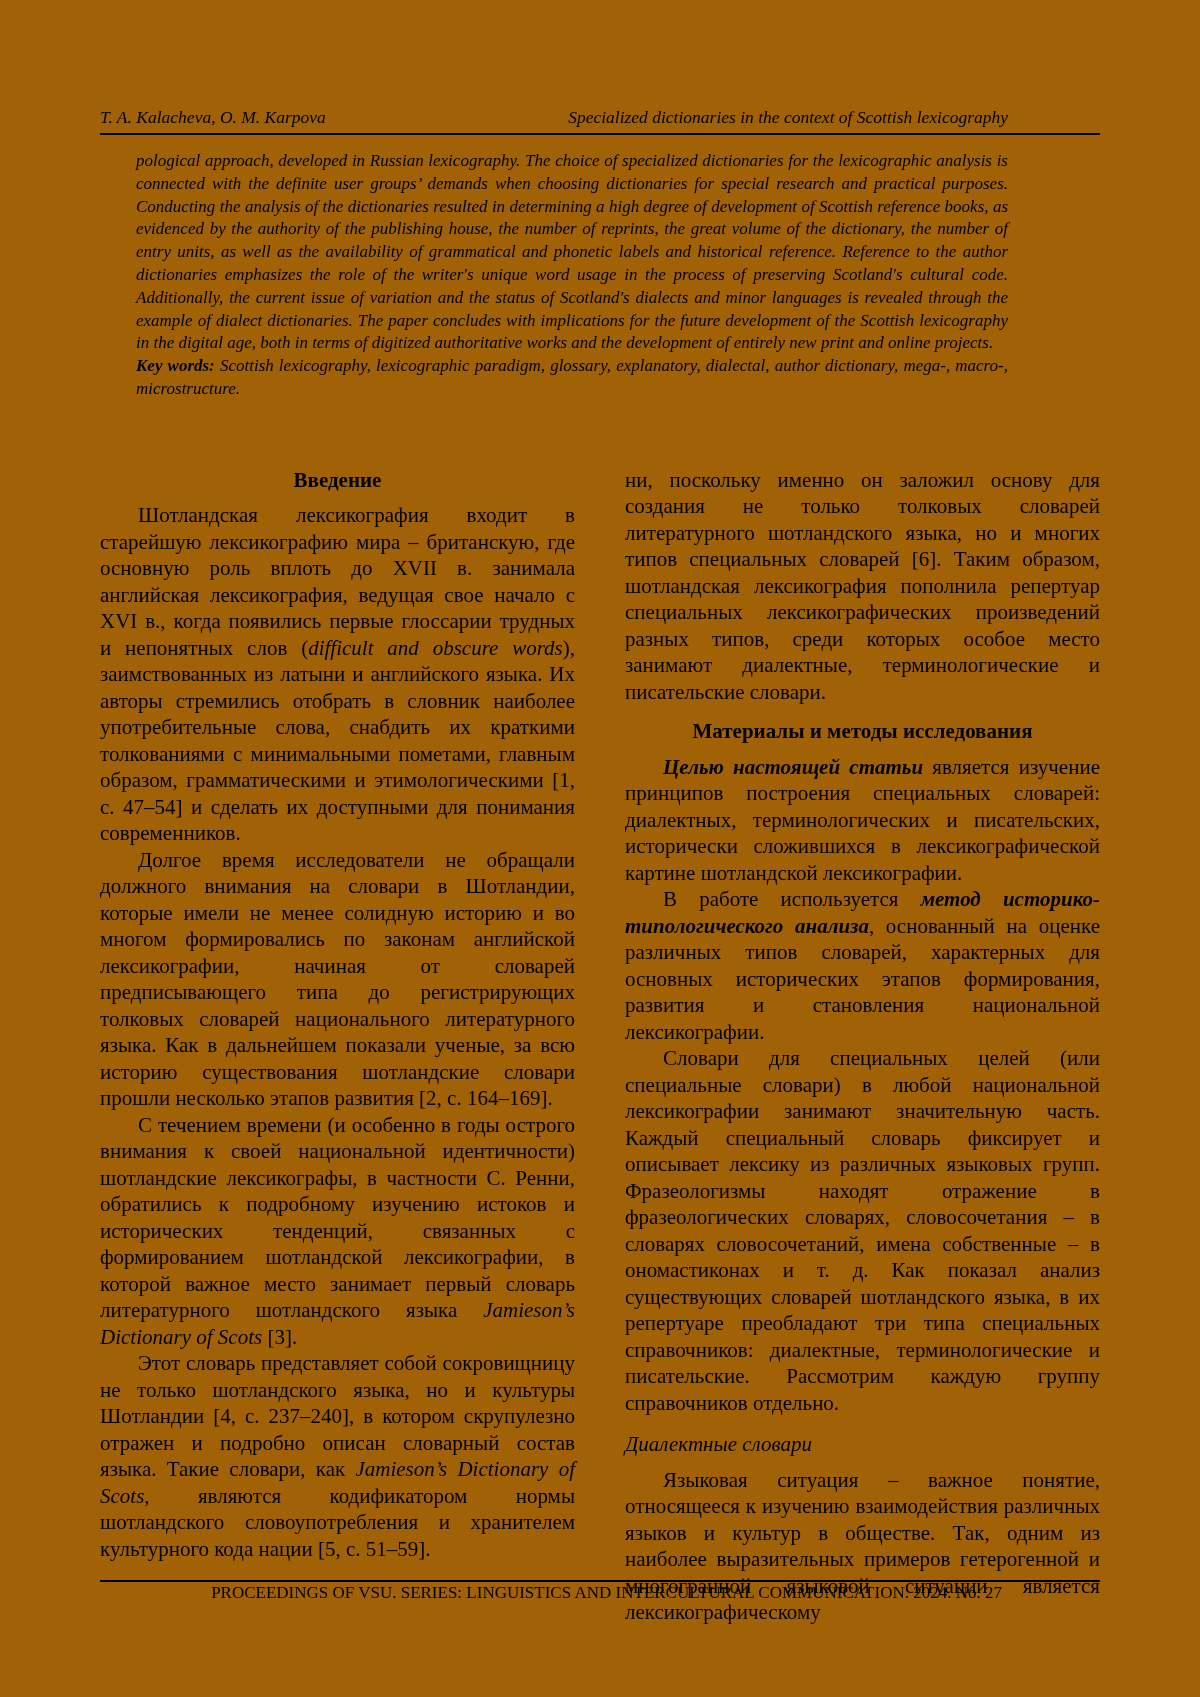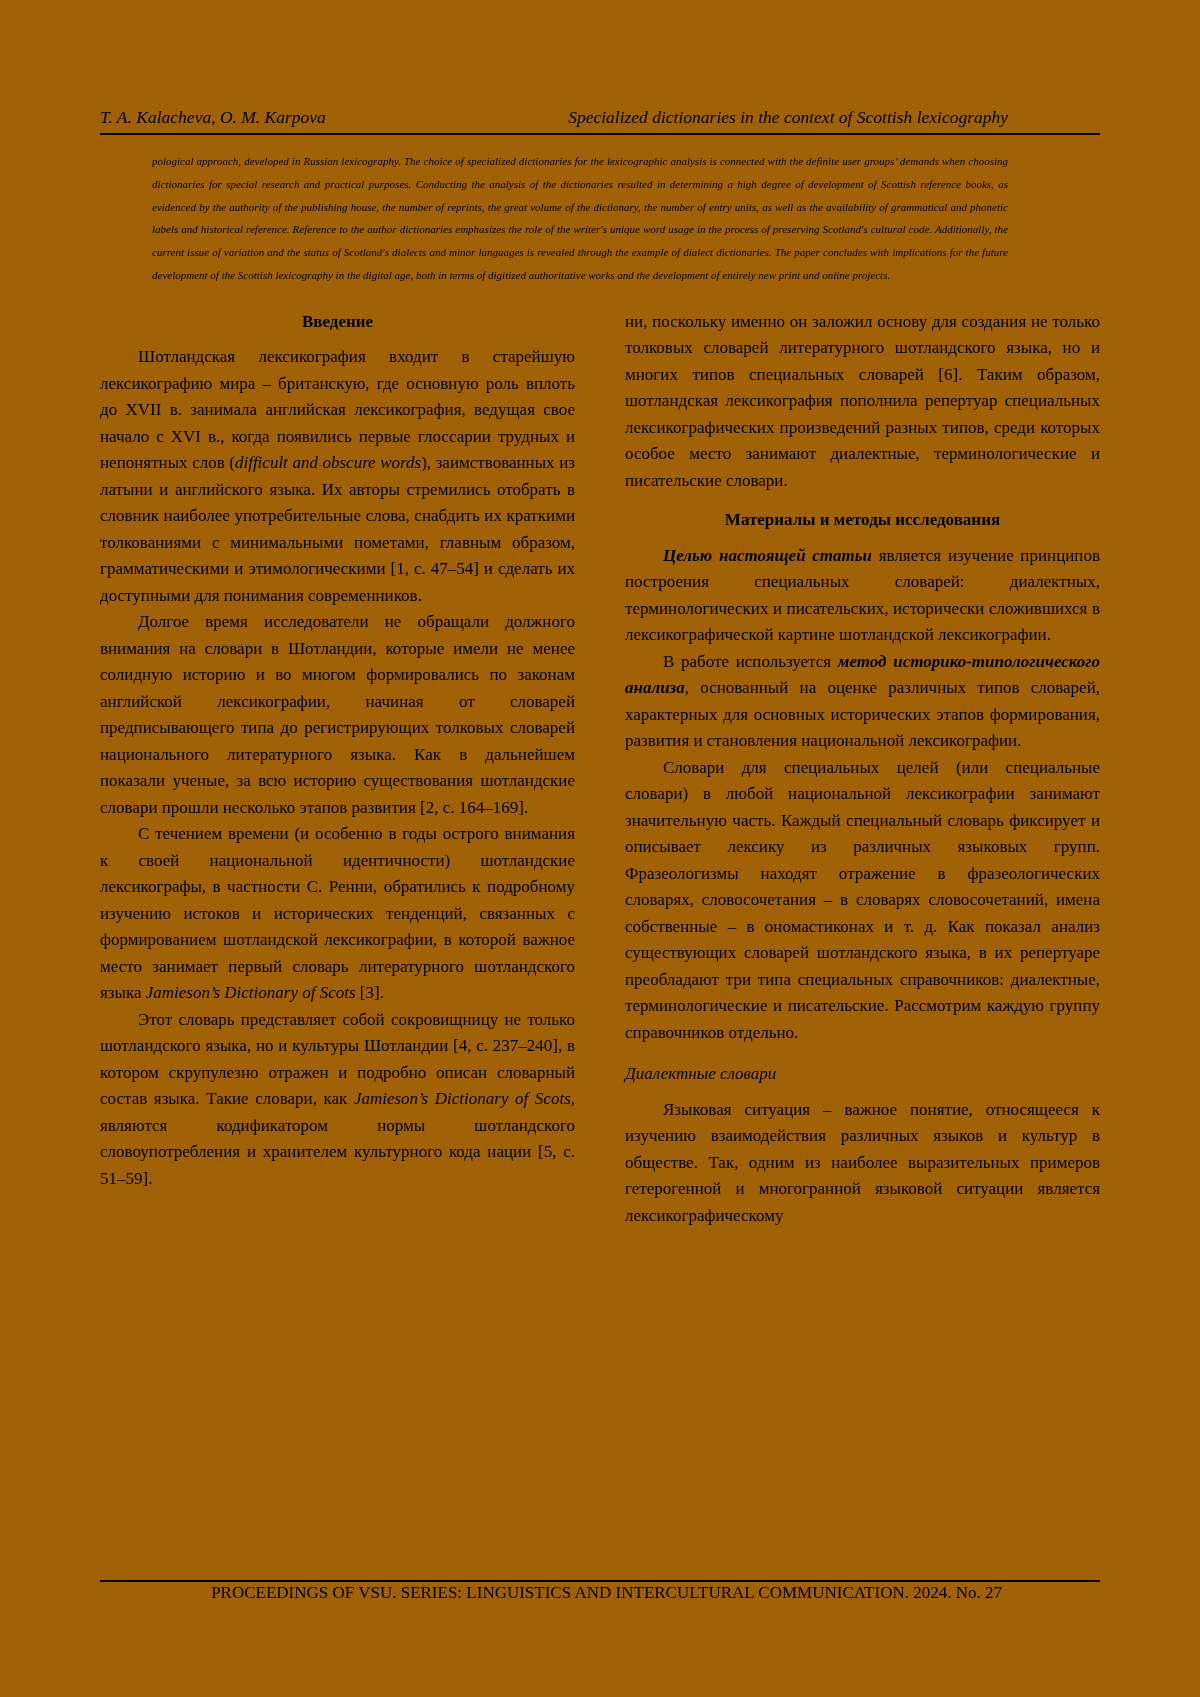--- a/index.html
+++ b/index.html
@@ -14,28 +14,28 @@
 
   .running-head {
     display: flex; justify-content: space-between; align-items: baseline;
     font-style: italic; font-size: 17.5px; line-height: 22px; white-space: nowrap;
   }
   .rh-title { margin-right: 92px; text-align: right; }
   .rule { border-top: 2px solid #000; height: 0; }
   .head-rule { margin-top: 5px; }
 
   .abstract {
-    margin: 15px 92px 0 52px;
-    font-style: italic; font-size: 11px; line-height: 22.8px;
+    margin: 15px 92px 0 36px;
+    font-style: italic; font-size: 17px; line-height: 22.8px;
     text-align: justify;
   }
   .abstract p { margin: 0; }
 
   .columns { display: flex; gap: 50px; margin-top: 22px; }
-  .col { width: 475px; font-size: 17px; line-height: 26.5px; text-align: justify; }
+  .col { width: 475px; font-size: 21px; line-height: 26.5px; text-align: justify; margin-top: 44px; }
   .col p { margin: 0; }
   p.para { text-indent: 38px; }
   p.para.noindent { text-indent: 0; }
   p.heading { text-align: center; font-weight: bold; text-indent: 0; margin: 13px 0 9px; }
   p.heading:first-child { margin-top: 0; }
   p.subheading { text-align: left; font-style: italic; text-indent: 0; margin: 15px 0 9px; }
 
   .i  { font-style: italic; }
   .bi { font-style: italic; font-weight: bold; }
 
@@ -53,20 +53,24 @@
   <div class="content">
 
     <header class="running-head">
       <span class="rh-authors">T. A. Kalacheva, O. M. Karpova</span>
       <span class="rh-title">Specialized dictionaries in the context of Scottish lexicography</span>
     </header>
     <div class="rule head-rule"></div>
 
     <section class="abstract">
       <p>pological approach, developed in Russian lexicography. The choice of specialized dictionaries for the lexicographic analysis is connected with the definite user groups’ demands when choosing dictionaries for special research and practical purposes. Conducting the analysis of the dictionaries resulted in determining a high degree of development of Scottish reference books, as evidenced by the authority of the publishing house, the number of reprints, the great volume of the dictionary, the number of entry units, as well as the availability of grammatical and phonetic labels and historical reference. Reference to the author dictionaries emphasizes the role of the writer's unique word usage in the process of preserving Scotland's cultural code. Additionally, the current issue of variation and the status of Scotland's dialects and minor languages is revealed through the example of dialect dictionaries. The paper concludes with implications for the future development of the Scottish lexicography in the digital age, both in terms of digitized authoritative works and the development of entirely new print and online projects.</p>
+      <p class="keywords">
+        <span class="bi">Key words:</span>
+        <span>Scottish lexicography, lexicographic paradigm, glossary, explanatory, dialectal, author dictionary, mega-, macro-, microstructure.</span>
+      </p>
     </section>
 
     <main class="columns">
       <div class="col" id="col-left">
           <p class="heading"><span>Введение</span></p>
           <p class="para"><span>Шотландская лексикография входит в старейшую лексикографию мира – британскую, где основную роль вплоть до XVII в. занимала английская лексикография, ведущая свое начало с XVI в., когда появились первые глоссарии трудных и непонятных слов (</span><span class="i">difficult and obscure words</span><span>), заимствованных из латыни и английского языка. Их авторы стремились отобрать в словник наиболее употребительные слова, снабдить их краткими толкованиями с минимальными пометами, главным образом, грамматическими и этимологическими [1, с. 47–54] и сделать их доступными для понимания современников.</span></p>
           <p class="para"><span>Долгое время исследователи не обращали должного внимания на словари в Шотландии, которые имели не менее солидную историю и во многом формировались по законам английской лексикографии, начиная от словарей предписывающего типа до регистрирующих толковых словарей национального литературного языка. Как в дальнейшем показали ученые, за всю историю существования шотландские словари прошли несколько этапов развития [2, с. 164–169].</span></p>
           <p class="para"><span>С течением времени (и особенно в годы острого внимания к своей национальной идентичности) шотландские лексикографы, в частности С. Ренни, обратились к подробному изучению истоков и исторических тенденций, связанных с формированием шотландской лексикографии, в которой важное место занимает первый словарь литературного шотландского языка </span><span class="i">Jamieson’s Dictionary of Scots</span><span> [3].</span></p>
           <p class="para"><span>Этот словарь представляет собой сокровищницу не только шотландского языка, но и культуры Шотландии [4, с. 237–240], в котором скрупулезно отражен и подробно описан словарный состав языка. Такие словари, как </span><span class="i">Jamieson’s Dictionary of Scots,</span><span> являются кодификатором нормы шотландского словоупотребления и хранителем культурного кода нации [5, с. 51–59].</span></p>
         </div>

